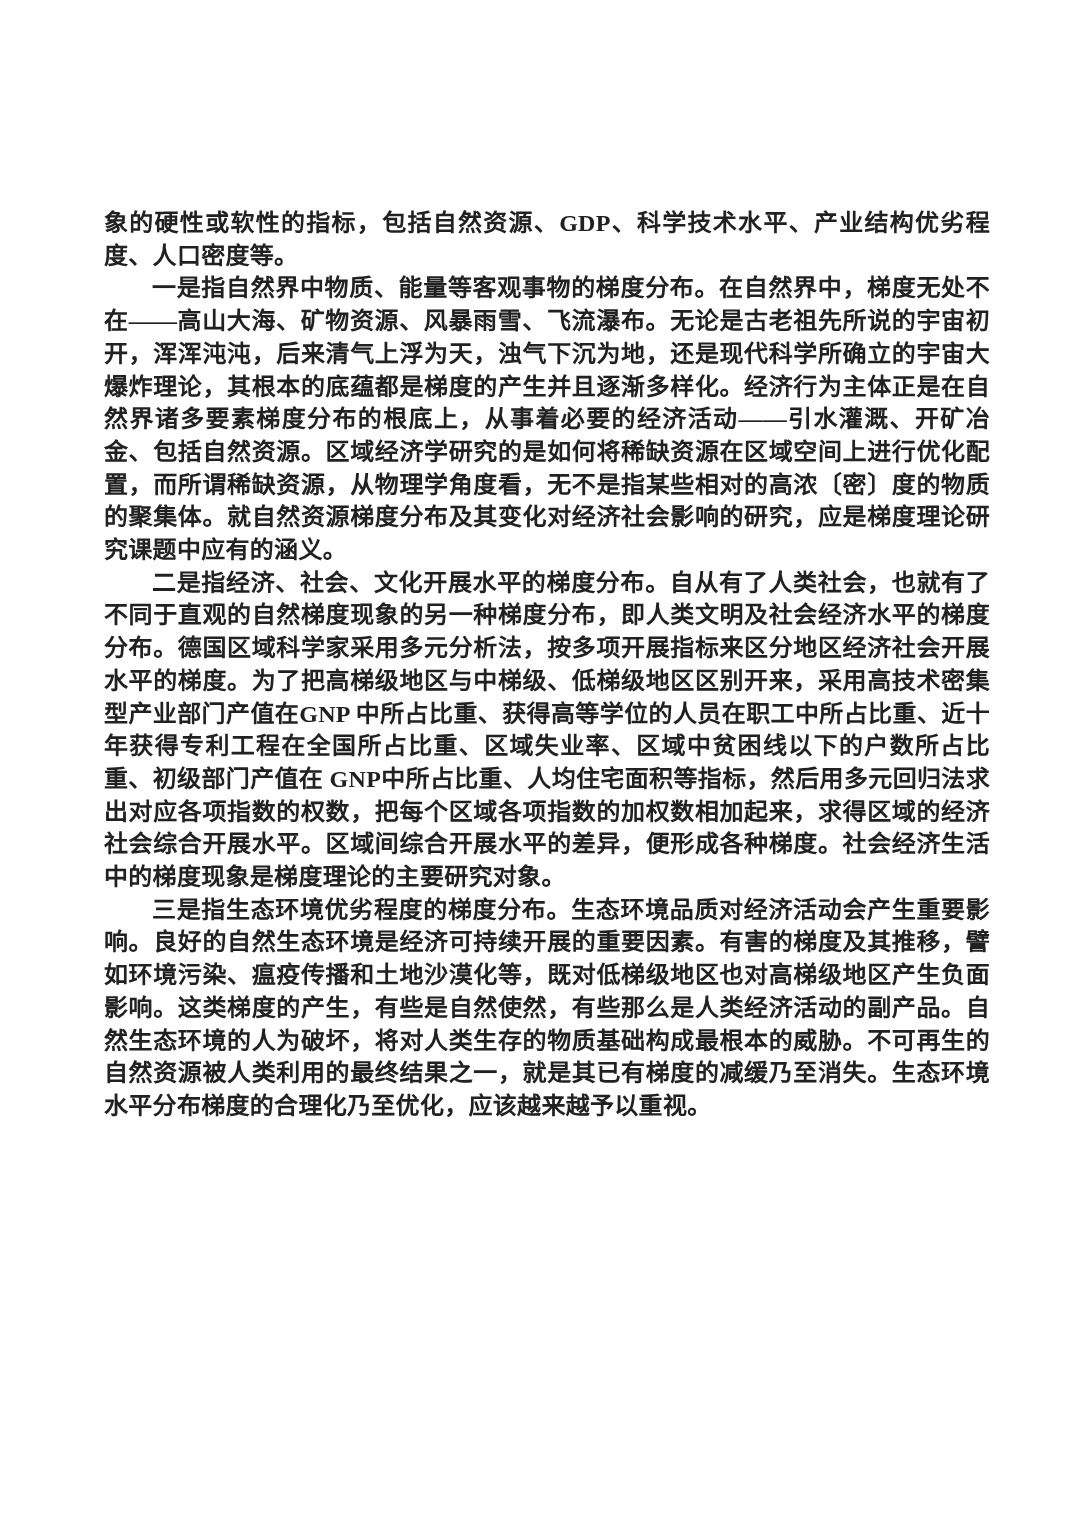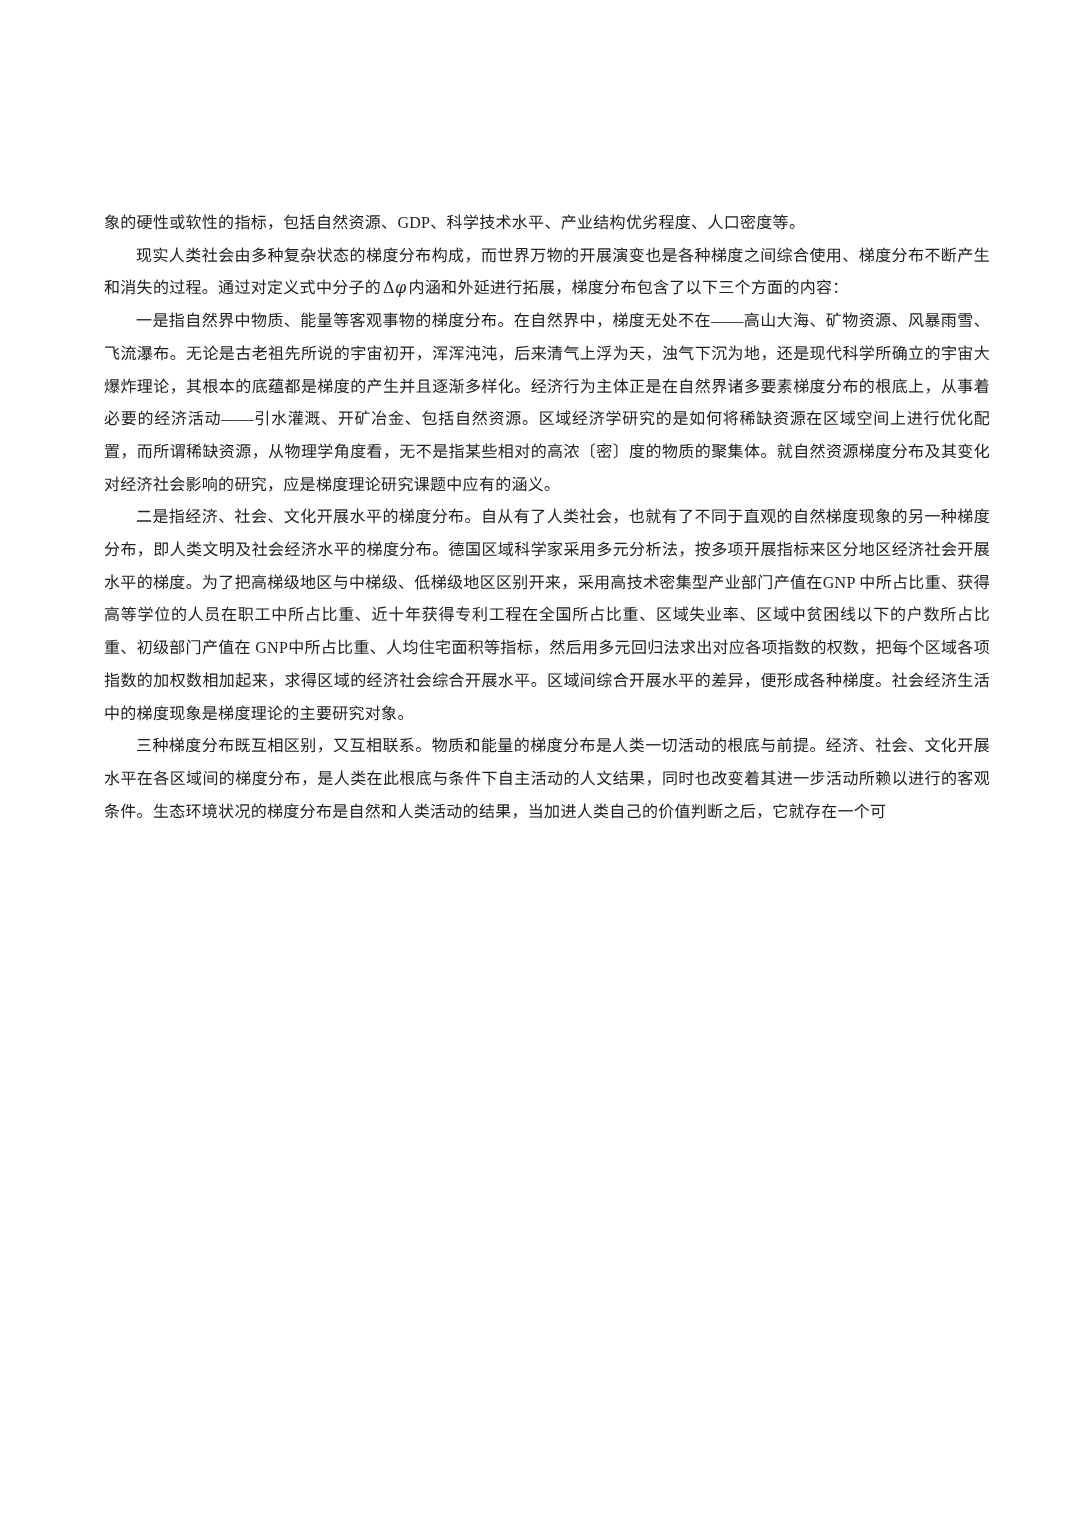--- a/index.html
+++ b/index.html
@@ -11,26 +11,27 @@
     position: relative;
     width: 1075px;
     height: 1518px;
     background: #ffffff;
     box-sizing: border-box;
     padding: 207px 85px 0 104px;
     overflow: hidden;
   }
   .text-block {
     font-family: "Liberation Serif", "DejaVu Serif", serif;
-    font-size: 16px;
+    font-size: 24px;
     line-height: 32.7px;
     color: #212121;
     text-align: justify;
     text-justify: inter-ideograph;
     letter-spacing: 0.3px;
+    font-weight: bold;
   }
   .text-block p {
     margin: 0;
     padding: 0;
   }
   .text-block p.indent {
     text-indent: 2em;
   }
   .formula {
     font-family: "DejaVu Serif", serif;
@@ -39,18 +40,17 @@
   .formula em {
     font-style: italic;
   }
 </style>
 </head>
 <body>
 
 <div class="page" style="background: rgb(255, 255, 255);">
   <div class="text-block" style="color: rgb(33, 33, 33);">
       <p>象的硬性或软性的指标，包括自然资源、GDP、科学技术水平、产业结构优劣程度、人口密度等。</p>
-      <p class="indent">现实人类社会由多种复杂状态的梯度分布构成，而世界万物的开展演变也是各种梯度之间综合使用、梯度分布不断产生和消失的过程。通过对定义式中分子的<span class="formula">Δ<em>φ</em></span>内涵和外延进行拓展，梯度分布包含了以下三个方面的内容：</p>
       <p class="indent">一是指自然界中物质、能量等客观事物的梯度分布。在自然界中，梯度无处不在——高山大海、矿物资源、风暴雨雪、飞流瀑布。无论是古老祖先所说的宇宙初开，浑浑沌沌，后来清气上浮为天，浊气下沉为地，还是现代科学所确立的宇宙大爆炸理论，其根本的底蕴都是梯度的产生并且逐渐多样化。经济行为主体正是在自然界诸多要素梯度分布的根底上，从事着必要的经济活动——引水灌溉、开矿冶金、包括自然资源。区域经济学研究的是如何将稀缺资源在区域空间上进行优化配置，而所谓稀缺资源，从物理学角度看，无不是指某些相对的高浓〔密〕度的物质的聚集体。就自然资源梯度分布及其变化对经济社会影响的研究，应是梯度理论研究课题中应有的涵义。</p>
       <p class="indent">二是指经济、社会、文化开展水平的梯度分布。自从有了人类社会，也就有了不同于直观的自然梯度现象的另一种梯度分布，即人类文明及社会经济水平的梯度分布。德国区域科学家采用多元分析法，按多项开展指标来区分地区经济社会开展水平的梯度。为了把高梯级地区与中梯级、低梯级地区区别开来，采用高技术密集型产业部门产值在GNP 中所占比重、获得高等学位的人员在职工中所占比重、近十年获得专利工程在全国所占比重、区域失业率、区域中贫困线以下的户数所占比重、初级部门产值在 GNP中所占比重、人均住宅面积等指标，然后用多元回归法求出对应各项指数的权数，把每个区域各项指数的加权数相加起来，求得区域的经济社会综合开展水平。区域间综合开展水平的差异，便形成各种梯度。社会经济生活中的梯度现象是梯度理论的主要研究对象。</p>
-      <p class="indent">三种梯度分布既互相区别，又互相联系。物质和能量的梯度分布是人类一切活动的根底与前提。经济、社会、文化开展水平在各区域间的梯度分布，是人类在此根底与条件下自主活动的人文结果，同时也改变着其进一步活动所赖以进行的客观条件。生态环境状况的梯度分布是自然和人类活动的结果，当加进人类自己的价值判断之后，它就存在一个可</p>
+      <p class="indent">三是指生态环境优劣程度的梯度分布。生态环境品质对经济活动会产生重要影响。良好的自然生态环境是经济可持续开展的重要因素。有害的梯度及其推移，譬如环境污染、瘟疫传播和土地沙漠化等，既对低梯级地区也对高梯级地区产生负面影响。这类梯度的产生，有些是自然使然，有些那么是人类经济活动的副产品。自然生态环境的人为破坏，将对人类生存的物质基础构成最根本的威胁。不可再生的自然资源被人类利用的最终结果之一，就是其已有梯度的减缓乃至消失。生态环境水平分布梯度的合理化乃至优化，应该越来越予以重视。</p>
     </div>
 </div>
 
 </body></html>

